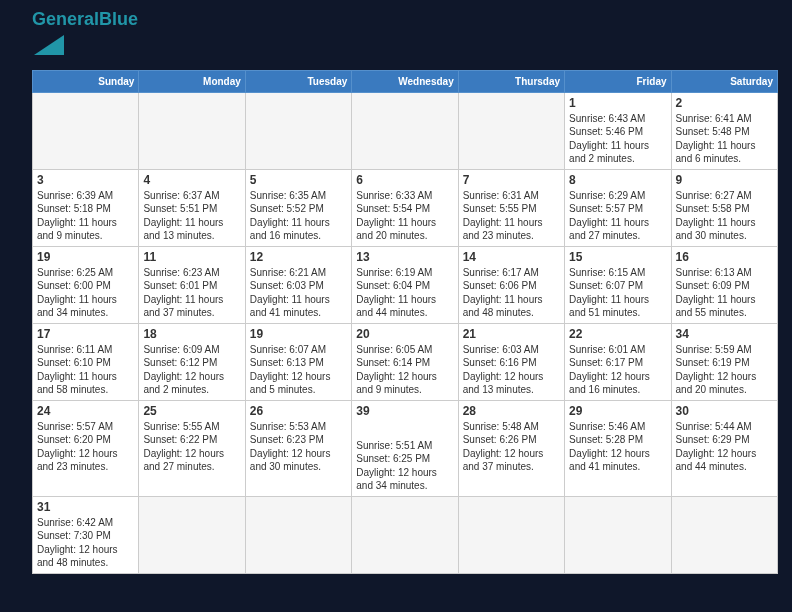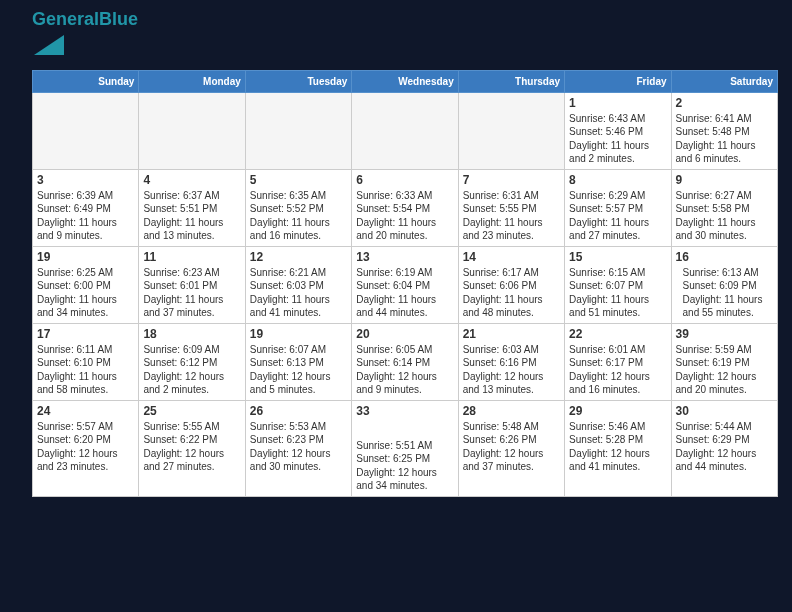--- a/index.html
+++ b/index.html
@@ -144,21 +144,21 @@
             <div class="day-info" style="white-space: pre-line;">Sunrise: 6:41 AM
 Sunset: 5:48 PM
 Daylight: 11 hours
 and 6 minutes.</div>
           </td>
         </tr>
         <tr>
           <td>
             <div class="day-number">3</div>
             <div class="day-info" style="white-space: pre-line;">Sunrise: 6:39 AM
-Sunset: 6:49 PM
+Sunset: 5:18 PM
 Daylight: 11 hours
 and 9 minutes.</div>
           </td>
           <td>
             <div class="day-number">4</div>
             <div class="day-info" style="white-space: pre-line;">Sunrise: 6:37 AM
 Sunset: 5:51 PM
 Daylight: 11 hours
 and 13 minutes.</div>
           </td>
@@ -236,21 +236,21 @@
           </td>
           <td>
             <div class="day-number">15</div>
             <div class="day-info" style="white-space: pre-line;">Sunrise: 6:15 AM
 Sunset: 6:07 PM
 Daylight: 11 hours
 and 51 minutes.</div>
           </td>
           <td>
             <div class="day-number">16</div>
-            <div class="day-info" style="white-space: pre-line; margin-left: 7px;">Sunrise: 6:13 AM
+            <div class="day-info" style="white-space: pre-line;">Sunrise: 6:13 AM
 Sunset: 6:09 PM
 Daylight: 11 hours
 and 55 minutes.</div>
           </td>
         </tr>
         <tr>
           <td>
             <div class="day-number">17</div>
             <div class="day-info" style="white-space: pre-line;">Sunrise: 6:11 AM
 Sunset: 6:10 PM
@@ -286,21 +286,21 @@
 and 13 minutes.</div>
           </td>
           <td>
             <div class="day-number">22</div>
             <div class="day-info" style="white-space: pre-line;">Sunrise: 6:01 AM
 Sunset: 6:17 PM
 Daylight: 12 hours
 and 16 minutes.</div>
           </td>
           <td>
-            <div class="day-number">39</div>
+            <div class="day-number">34</div>
             <div class="day-info" style="white-space: pre-line;">Sunrise: 5:59 AM
 Sunset: 6:19 PM
 Daylight: 12 hours
 and 20 minutes.</div>
           </td>
         </tr>
         <tr>
           <td>
             <div class="day-number">24</div>
             <div class="day-info" style="white-space: pre-line;">Sunrise: 5:57 AM
@@ -316,21 +316,21 @@
 and 27 minutes.</div>
           </td>
           <td>
             <div class="day-number">26</div>
             <div class="day-info" style="white-space: pre-line;">Sunrise: 5:53 AM
 Sunset: 6:23 PM
 Daylight: 12 hours
 and 30 minutes.</div>
           </td>
           <td>
-            <div class="day-number">33</div>
+            <div class="day-number">39</div>
             <div class="day-info" style="white-space: pre-line; margin-top: 21px;">Sunrise: 5:51 AM
 Sunset: 6:25 PM
 Daylight: 12 hours
 and 34 minutes.</div>
           </td>
           <td>
             <div class="day-number">28</div>
             <div class="day-info" style="white-space: pre-line;">Sunrise: 5:48 AM
 Sunset: 6:26 PM
 Daylight: 12 hours
@@ -343,16 +343,31 @@
 Daylight: 12 hours
 and 41 minutes.</div>
           </td>
           <td>
             <div class="day-number">30</div>
             <div class="day-info" style="white-space: pre-line;">Sunrise: 5:44 AM
 Sunset: 6:29 PM
 Daylight: 12 hours
 and 44 minutes.</div>
           </td>
+        </tr>
+        <tr>
+          <td>
+            <div class="day-number">31</div>
+            <div class="day-info" style="white-space: pre-line;">Sunrise: 6:42 AM
+Sunset: 7:30 PM
+Daylight: 12 hours
+and 48 minutes.</div>
+          </td>
+          <td class="empty"></td>
+          <td class="empty"></td>
+          <td class="empty"></td>
+          <td class="empty"></td>
+          <td class="empty"></td>
+          <td class="empty"></td>
         </tr>
       </tbody>
   </table>
 </div>
 
 </body></html>

